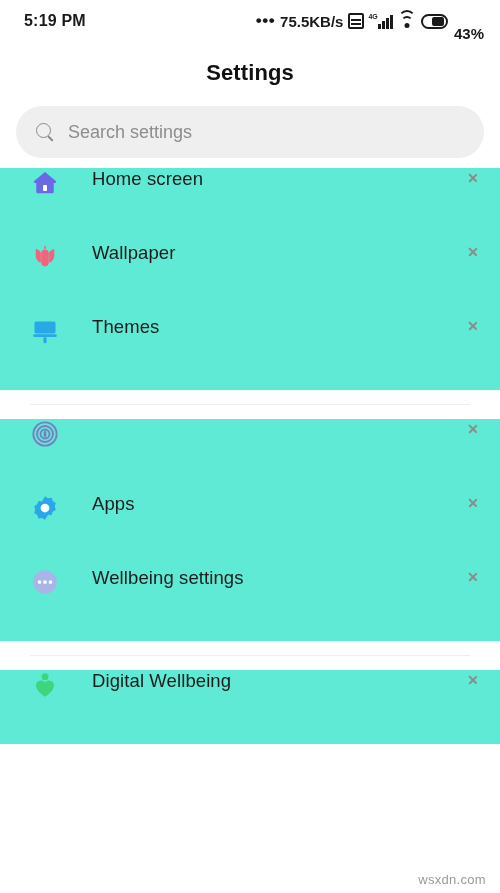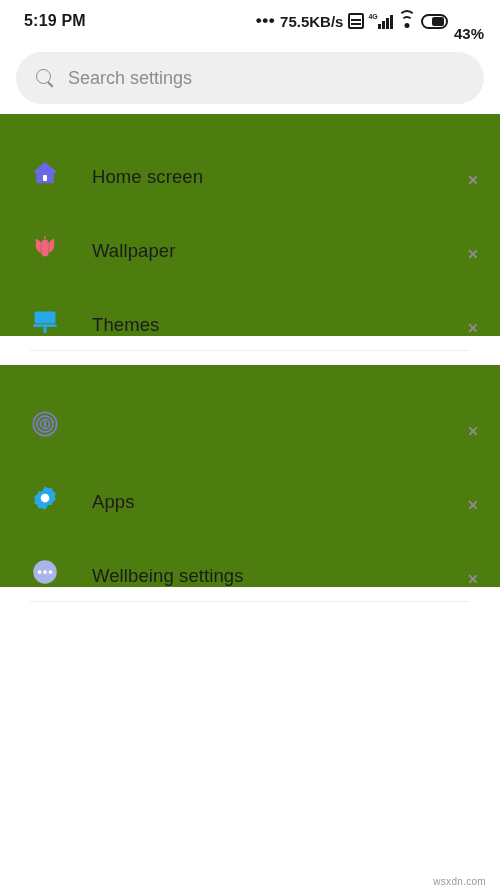--- a/index.html
+++ b/index.html
@@ -68,37 +68,37 @@
   }
   .search-ico::after {
     content:""; position:absolute; left:11.5px; top:12px; width:7px; height:1.8px;
     background:#8a8a8a; transform:rotate(45deg); transform-origin:left center; border-radius:1px;
   }
   .search-ph { font-size:18px; color:#8d8d8d; }
 
   
   .list { padding-top:10px; }
   .row {
-    height:74px; display:flex; align-items:flex-end;
-    padding:0 22px 0 28px; cursor:pointer; background:#4d7c0f;
+    height:74px; display:flex; align-items:flex-start;
+    padding:0 22px 0 28px; cursor:pointer; background:#5eead4;
   }
   .row-ico { width:34px; flex:none; display:flex; align-items:center; justify-content:center; }
   .row-label { font-size:18.5px; color:#1c1c1c; margin-left:30px; letter-spacing:.1px; }
   .chev { margin-left:auto; width:10px; height:18px; position:relative; flex:none; }
   .chev::before, .chev::after {
     content:""; position:absolute; left:1px; width:11px; height:1.7px;
     background:#8c8c8c; border-radius:1px;
   }
   .chev::before { top:5px; transform:rotate(45deg); transform-origin:left center; }
   .chev::after { top:13px; transform:rotate(-45deg); transform-origin:left center; }
   .divider { height:1px; background:#eceef0; margin:14px 30px; }
 
   .watermark {
     position:absolute; right:14px; bottom:6px;
-    font-size:10px; color:#9a9a9a; letter-spacing:.3px;
+    font-size:13px; color:#9a9a9a; letter-spacing:.3px;
   }
 </style>
 </head>
 <body>
 
 <div id="screen">
 
   <div class="statusbar">
     <div class="sb-time">5:19 PM</div>
     <div class="sb-right">
@@ -117,20 +117,21 @@
           <span></span>
           <span></span>
       </span>
       <span class="sb-batt">
           <i></i>
         </span>
       <span class="sb-pct">43%</span>
     </div>
   </div>
 
+  <div class="page-title">Settings</div>
 
   <div class="search-wrap">
     <div class="search-bar">
       <span class="search-ico"></span>
       <span class="search-ph">Search settings</span>
     </div>
   </div>
 
   <div class="list" id="list">
       <div class="row">
@@ -194,16 +195,26 @@
             <circle cx="12" cy="12" r="9.4" fill="#A9B4E8"></circle>
             <circle cx="7.6" cy="12" r="1.5" fill="#fff"></circle>
             <circle cx="12" cy="12" r="1.5" fill="#fff"></circle>
             <circle cx="16.4" cy="12" r="1.5" fill="#fff"></circle>
           </svg>
         </span>
         <span class="row-label">Wellbeing settings</span>
         <span class="chev"></span>
       </div>
       <div class="divider"></div>
+      <div class="row">
+        <span class="row-ico">
+          <svg width="30" height="30" viewBox="0 0 24 24">
+            <circle cx="12" cy="5.3" r="2.8" fill="#3DD67F"></circle>
+            <path fill="#3DD67F" d="M12 21.4s-7.2-4.3-7.2-9a4 4 0 0 1 7.2-2.4 4 4 0 0 1 7.2 2.4c0 4.7-7.2 9-7.2 9z"></path>
+          </svg>
+        </span>
+        <span class="row-label">Digital Wellbeing</span>
+        <span class="chev"></span>
+      </div>
     </div>
 
   <div class="watermark">wsxdn.com</div>
 </div>
 
 </body></html>

